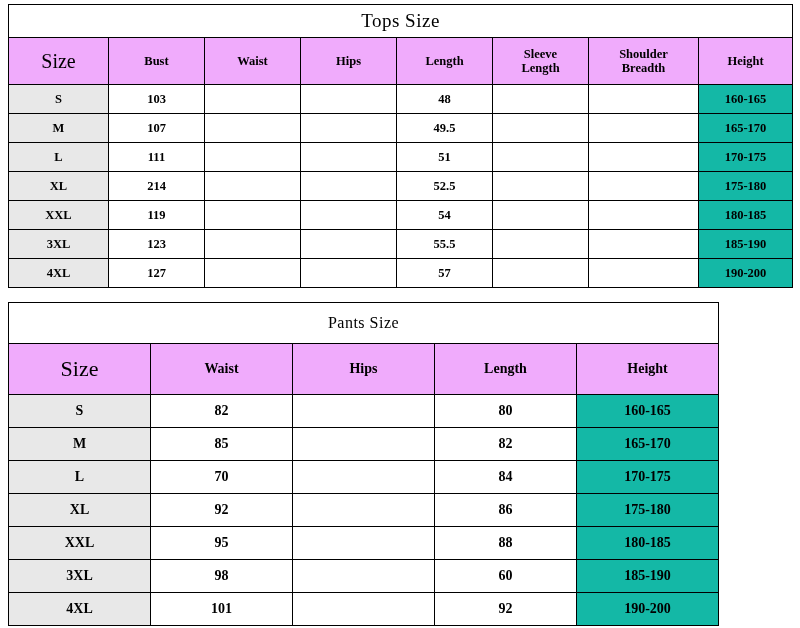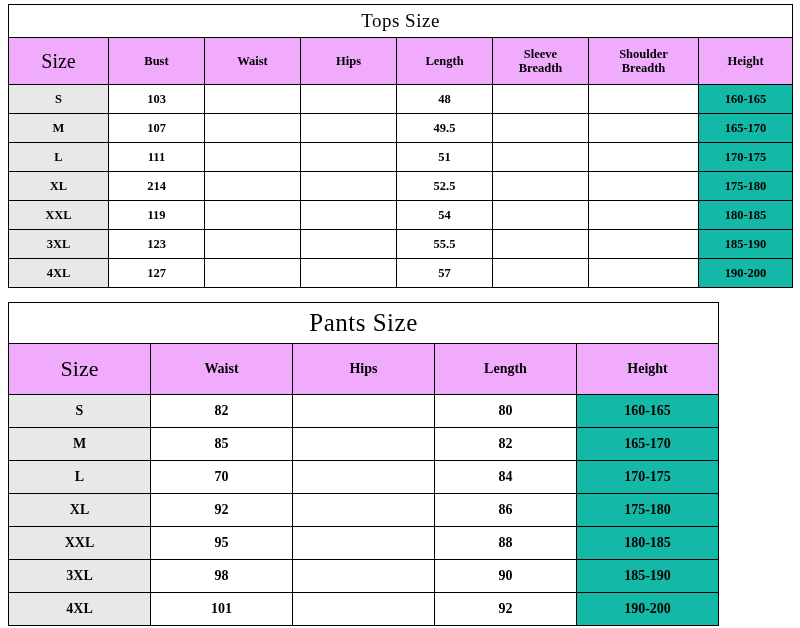--- a/index.html
+++ b/index.html
@@ -75,21 +75,21 @@
   }
   .val.empty {
     background: #ffffff;
   }
 
   
   .pants-wrap {
     margin-top: 14px;
   }
   .pants .title-cell {
-    font-size: 25px;
+    font-size: 16px;
     height: 40px;
   }
   .pants .hdr {
     height: 50px;
     font-size: 14px;
   }
   .pants .hdr.size-label {
     font-size: 22px;
   }
   .pants .rowlabel, .pants .val {
@@ -117,21 +117,21 @@
       <tr>
         <td class="title-cell" colspan="8">Tops Size</td>
       </tr>
       <tr>
         <td class="hdr size-label">Size</td>
         <td class="hdr">Bust</td>
         <td class="hdr">Waist</td>
         <td class="hdr">Hips</td>
         <td class="hdr">Length</td>
         <td class="hdr" style="white-space:pre-line">Sleeve
-Breadth</td>
+Length</td>
         <td class="hdr" style="white-space:pre-line">Shoulder
 Breadth</td>
         <td class="hdr">Height</td>
       </tr>
 
       <tr>
         <td class="rowlabel">S</td>
         <td class="val">103</td>
         <td class="val empty"></td>
         <td class="val empty"></td>
@@ -256,21 +256,21 @@
           <td class="rowlabel">XXL</td>
           <td class="val">95</td>
           <td class="val empty"></td>
           <td class="val">88</td>
           <td class="val shaded">180-185</td>
         </tr>
         <tr>
           <td class="rowlabel">3XL</td>
           <td class="val">98</td>
           <td class="val empty"></td>
-          <td class="val">90</td>
+          <td class="val">60</td>
           <td class="val shaded">185-190</td>
         </tr>
         <tr>
           <td class="rowlabel">4XL</td>
           <td class="val">101</td>
           <td class="val empty"></td>
           <td class="val">92</td>
           <td class="val shaded">190-200</td>
         </tr>
       </tbody>

